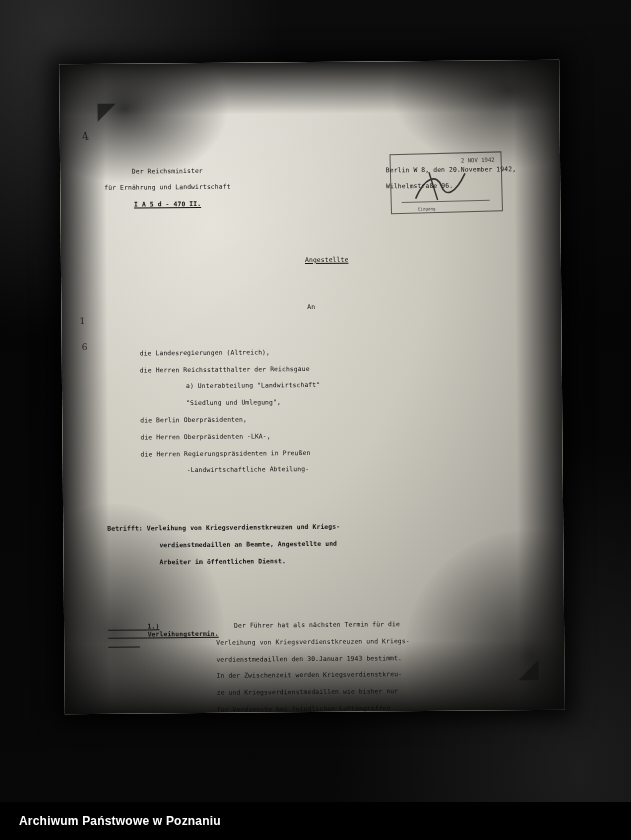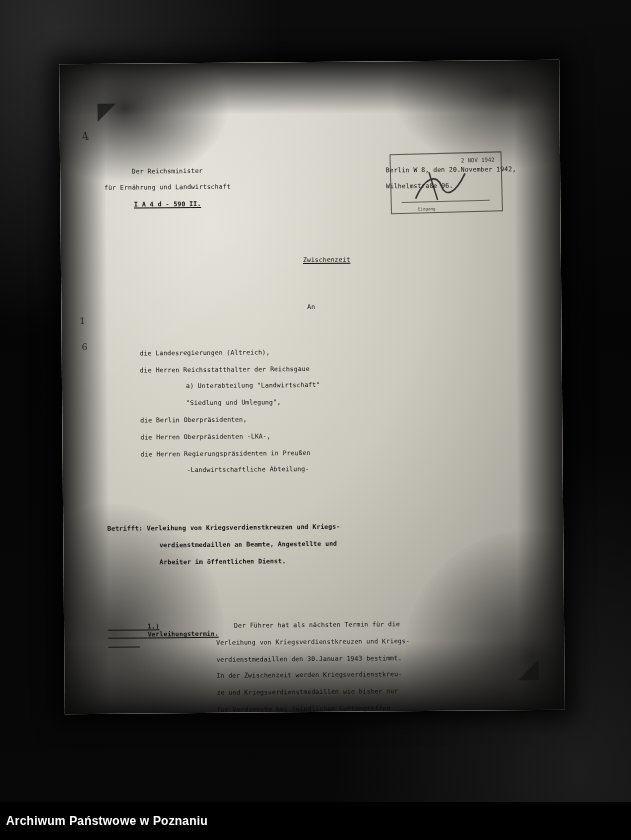--- a/index.html
+++ b/index.html
@@ -193,48 +193,48 @@
     height: 38px;
     background: #000;
     display: flex;
     align-items: center;
   }
   .credit-text {
     color: #ffffff;
     font-family: "Liberation Sans", sans-serif;
     font-size: 12px;
     font-weight: bold;
-    padding-left: 6px;
+    padding-left: 19px;
     letter-spacing: 0.2px;
   }
 </style>
 </head>
 <body>
 
 <div class="scan-frame">
 
   <div class="sheet">
     <div class="sheet-inner"></div>
 
     <div class="doc">
 
       <div class="hdr-row">
         <div class="hdr-left">
 <span>Der Reichsminister</span>
 <br><span>für Ernährung und Landwirtschaft</span>
-<br><span class="u bold">I A 4 d - 590 II.</span>
+<br><span class="u bold">I A 5 d - 470 II.</span>
         </div>
         <div class="hdr-right">
 <span>Berlin W 8, den 20.November 1942,</span>
 <br><span>Wilhelmstraße 96.</span>
         </div>
       </div>
 
       <div class="center" style="margin-top:6px;">
-        <span class="u">Zwischenzeit</span>
+        <span class="u">Angestellte</span>
       </div>
 
       <div class="center" style="margin-top:5px;">An</div>
 
       <div class="indent-1" style="margin-top:3px;">
 <span>die Landesregierungen (Altreich),</span>
 <br><span>die Herren Reichsstatthalter der Reichsgaue</span>
 <br><span class="indent-2" style="display:inline-block">a) Unterabteilung "Landwirtschaft"</span>
 <br><span class="indent-2" style="display:inline-block">"Siedlung und Umlegung",</span>
 <br><span>die Berlin Oberpräsidenten,</span>

